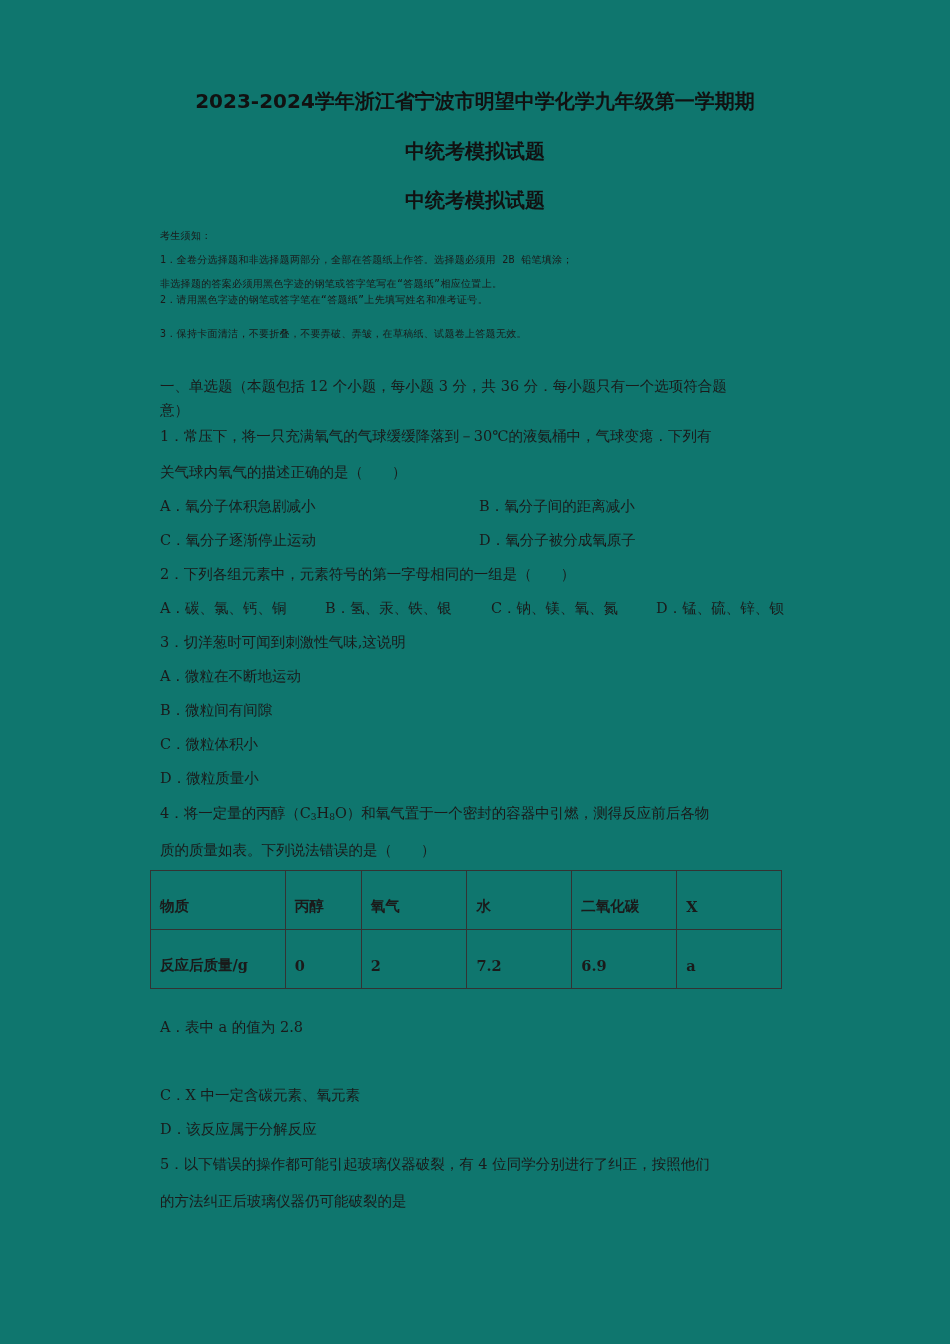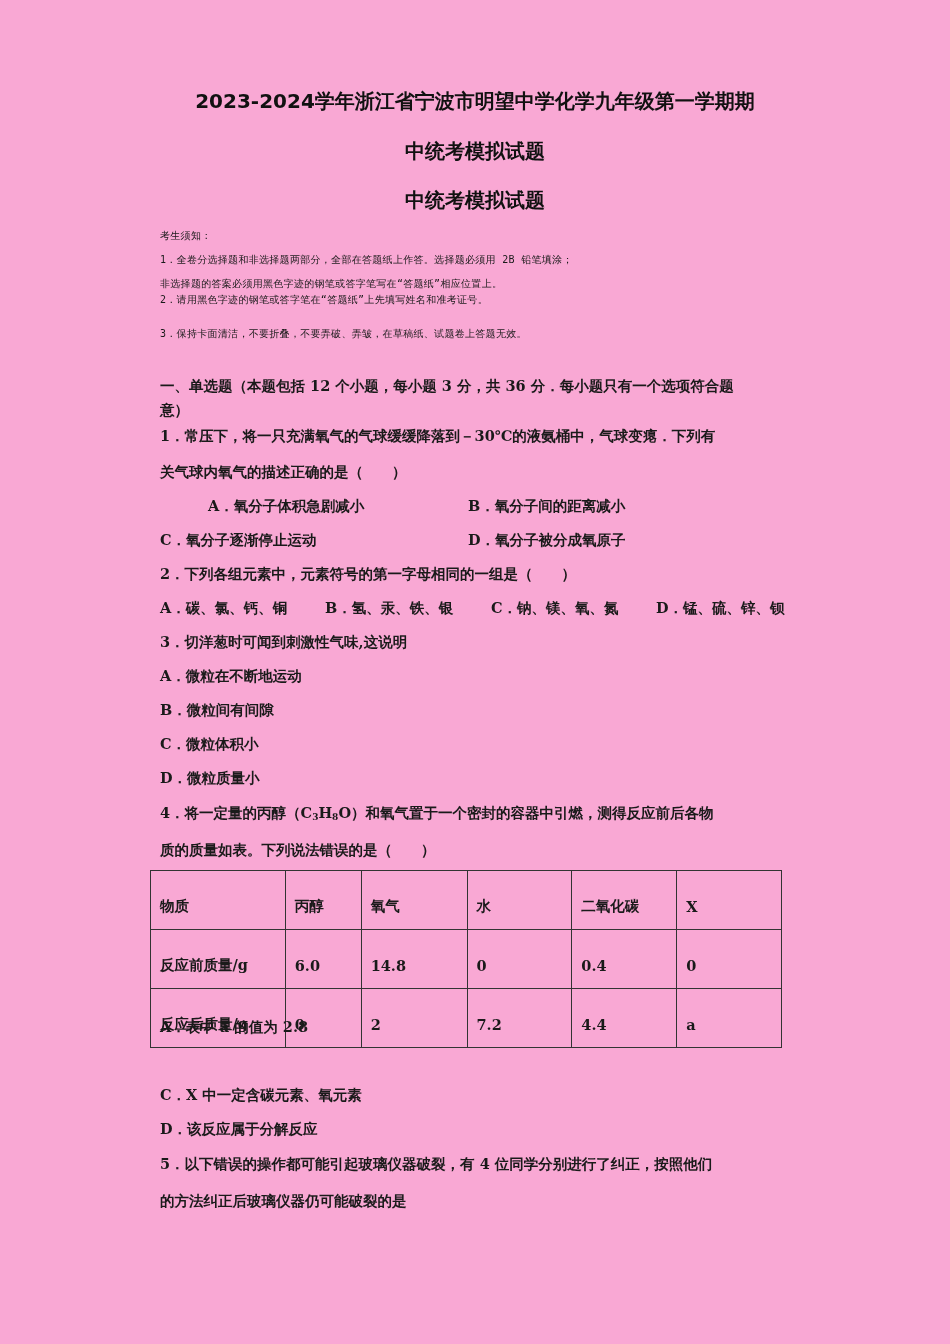--- a/index.html
+++ b/index.html
@@ -1,34 +1,34 @@
 <!DOCTYPE html>
 <html><head>
   <meta charset="utf-8">
   <style>
     html, body { margin: 0; padding: 0; background: #ffffff; }
     body {
       width: 950px; height: 1344px; position: relative; overflow: hidden;
       font-family: "DejaVu Serif", "Liberation Serif", serif;
       color: #111111;
     }
-    .page { position: absolute; left: 0; top: 0; width: 950px; height: 1344px; background: #f9a8d4; }
+    .page { position: absolute; left: 0; top: 0; width: 950px; height: 1344px; background: #0f766e; }
     .title {
       position: absolute; left: 0; width: 950px; text-align: center;
       font-family: "DejaVu Sans", "Liberation Sans", sans-serif;
       font-weight: bold; font-size: 20px; color: #111;
       letter-spacing: 0px; white-space: nowrap;
     }
     .line {
       position: absolute; left: 160px; white-space: nowrap;
-      font-size: 14.5px; font-weight: bold; color: #1a1a1a;
+      font-size: 14.5px; font-weight: normal; color: #1a1a1a;
       font-family: "DejaVu Serif", "Liberation Serif", serif;
     }
     .line.notice { font-weight: normal; font-family: "DejaVu Sans Mono", "Liberation Mono", monospace; font-size: 10px; letter-spacing: 0.3px; }
-    .col-b { left: 468px; }
+    .col-b { left: 479px; }
     sub { font-size: 9px; vertical-align: -2px; }
     table.data {
       position: absolute; left: 150px; top: 870px;
       border-collapse: collapse; width: 632px;
       font-family: "DejaVu Serif", "Liberation Serif", serif;
       font-size: 14.5px; font-weight: bold; color: #1a1a1a;
     }
     table.data td {
       border: 1.3px solid #333; height: 46px; padding: 12px 0 0 9px;
       vertical-align: middle; text-align: left;
@@ -47,21 +47,21 @@
   <div class="line notice" style="top:253px;">1．全卷分选择题和非选择题两部分，全部在答题纸上作答。选择题必须用 2B 铅笔填涂；</div>
   <div class="line notice" style="top:277px;">非选择题的答案必须用黑色字迹的钢笔或答字笔写在“答题纸”相应位置上。</div>
   <div class="line notice" style="top:293px;">2．请用黑色字迹的钢笔或答字笔在“答题纸”上先填写姓名和准考证号。</div>
   <div class="line notice" style="top:327px;">3．保持卡面清洁，不要折叠，不要弄破、弄皱，在草稿纸、试题卷上答题无效。</div>
 
   <div class="line" style="top:377px;">一、单选题（本题包括 12 个小题，每小题 3 分，共 36 分．每小题只有一个选项符合题</div>
   <div class="line" style="top:401px;">意）</div>
 
   <div class="line" style="top:427px;">1．常压下，将一只充满氧气的气球缓缓降落到－30℃的液氨桶中，气球变瘪．下列有</div>
   <div class="line" style="top:463px;">关气球内氧气的描述正确的是（　　）</div>
-  <div class="line" style="top:497px;margin-left:48px;">A．氧分子体积急剧减小</div>
+  <div class="line" style="top:497px;">A．氧分子体积急剧减小</div>
   <div class="line col-b" style="top:497px;">B．氧分子间的距离减小</div>
   <div class="line" style="top:531px;">C．氧分子逐渐停止运动</div>
   <div class="line col-b" style="top:531px;">D．氧分子被分成氧原子</div>
 
   <div class="line" style="top:565px;">2．下列各组元素中，元素符号的第一字母相同的一组是（　　）</div>
   <div class="line" style="top:599px;">A．碳、氯、钙、铜</div>
   <div class="line" style="left:325px; top:599px;">B．氢、汞、铁、银</div>
   <div class="line" style="left:491px; top:599px;">C．钠、镁、氧、氮</div>
   <div class="line" style="left:656px; top:599px;">D．锰、硫、锌、钡</div>
 
@@ -86,33 +86,25 @@
     <tbody>
         <tr>
       <td>物质</td>
       <td>丙醇</td>
       <td>氧气</td>
       <td>水</td>
       <td>二氧化碳</td>
       <td>X</td>
     </tr>
     <tr>
-      <td>反应前质量/g</td>
-      <td>6.0</td>
-      <td>14.8</td>
-      <td>0</td>
-      <td>0.4</td>
-      <td>0</td>
-    </tr>
-    <tr>
       <td>反应后质量/g</td>
       <td>0</td>
       <td>2</td>
       <td>7.2</td>
-      <td>4.4</td>
+      <td>6.9</td>
       <td>a</td>
     </tr>
   </tbody>
     </table>
 
   <div class="line" style="top:1018px;">A．表中 a 的值为 2.8</div>
   <div class="line" style="top:1086px;">C．X 中一定含碳元素、氧元素</div>
   <div class="line" style="top:1120px;">D．该反应属于分解反应</div>
 
   <div class="line" style="top:1155px;">5．以下错误的操作都可能引起玻璃仪器破裂，有 4 位同学分别进行了纠正，按照他们</div>

